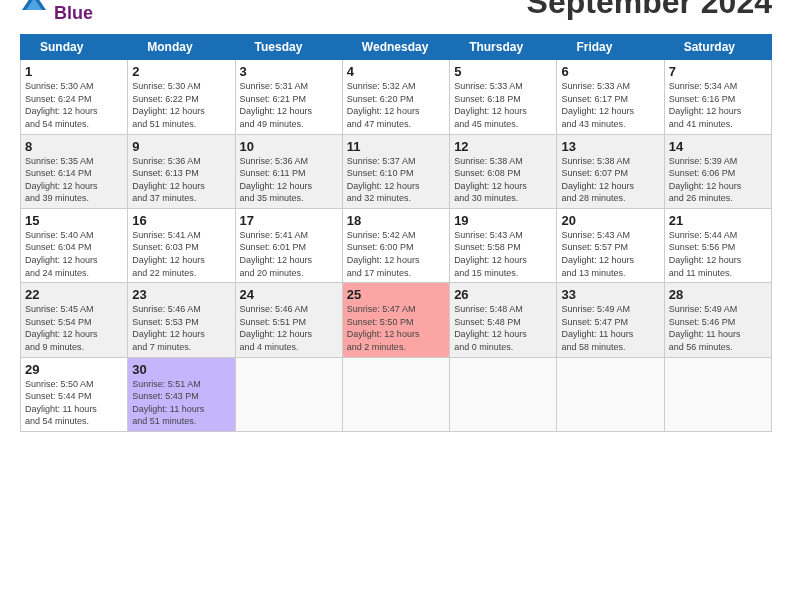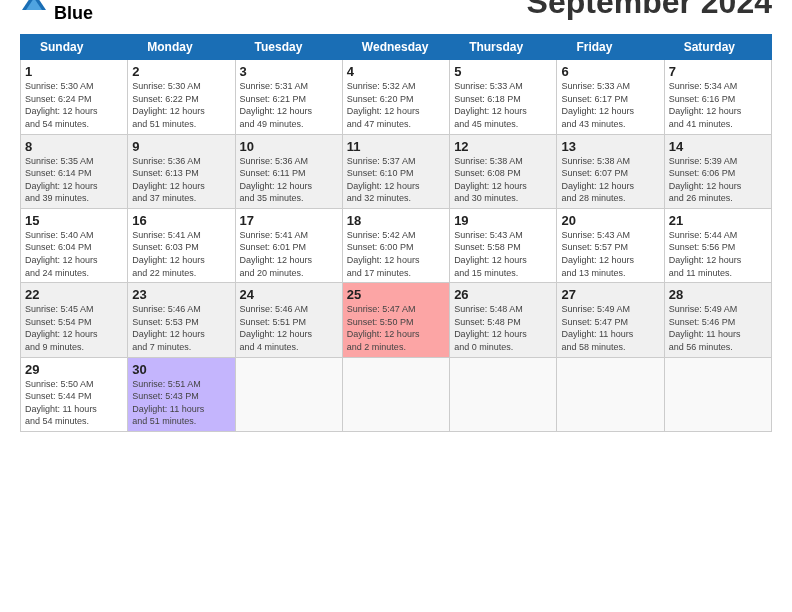--- a/index.html
+++ b/index.html
@@ -28,21 +28,21 @@
       display: flex;
       align-items: center;
       gap: 6px;
     }
     .logo-text {
       font-size: 18px;
       font-weight: bold;
       line-height: 1.1;
     }
     .logo-general { color: #333; }
-    .logo-blue { color: #000000; margin-top: 18px; }
+    .logo-blue { color: #701a75; margin-top: 18px; }
     .logo-icon {
       width: 28px;
       height: 28px;
     }
     .title-block {
       text-align: right;
       margin-left: 13px;
     }
     .month-title {
       font-size: 32px;
@@ -313,21 +313,21 @@
 and 2 minutes.</div>
           </td>
           <td style="background: rgb(240, 240, 240);">
             <span class="day-num">26</span>
             <div class="day-detail" style="white-space: pre-line;">Sunrise: 5:48 AM
 Sunset: 5:48 PM
 Daylight: 12 hours
 and 0 minutes.</div>
           </td>
           <td style="background: rgb(240, 240, 240);">
-            <span class="day-num">27</span>
+            <span class="day-num">33</span>
             <div class="day-detail" style="white-space: pre-line;">Sunrise: 5:49 AM
 Sunset: 5:47 PM
 Daylight: 11 hours
 and 58 minutes.</div>
           </td>
           <td style="background: rgb(240, 240, 240);">
             <span class="day-num">28</span>
             <div class="day-detail" style="white-space: pre-line;">Sunrise: 5:49 AM
 Sunset: 5:46 PM
 Daylight: 11 hours

